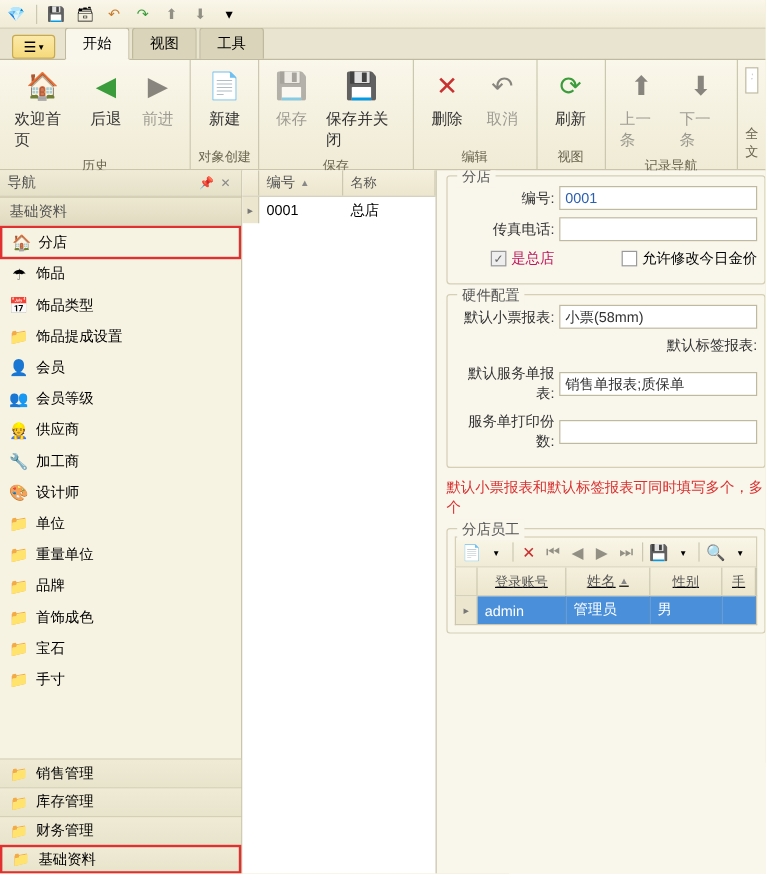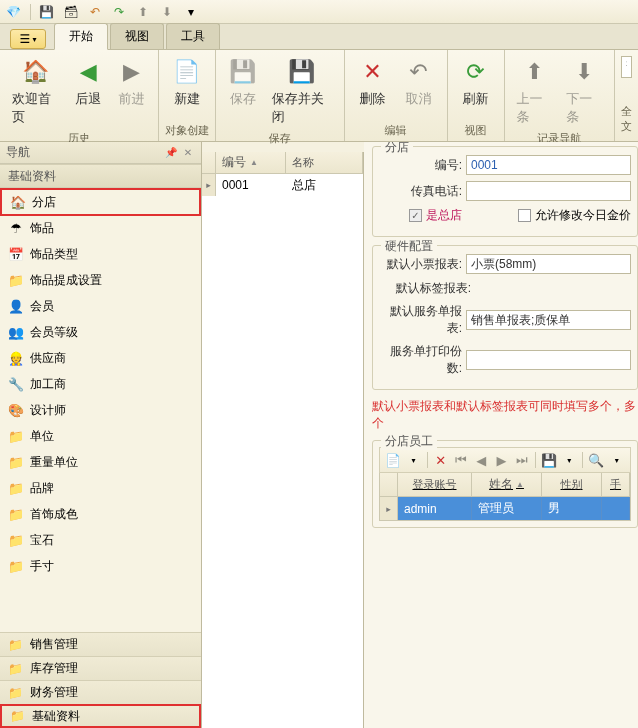--- a/index.html
+++ b/index.html
@@ -39,33 +39,33 @@
 .nav-section-header { height: 24px; background: linear-gradient(#ede8d0, #e0dbc0); border-top: 1px solid #d4cfb5; border-bottom: 1px solid #d4cfb5; display: flex; align-items: center; padding: 0 8px; font-size: 12px; color: #555; cursor: pointer; }
 .nav-items { flex: 1; overflow-y: auto; }
 .nav-item { height: 26px; display: flex; align-items: center; padding: 0 8px; gap: 6px; cursor: pointer; border-bottom: 1px solid transparent; }
 .nav-item .nicon { width: 16px; height: 16px; display: flex; align-items: center; justify-content: center; font-size: 13px; }
 .nav-item.highlighted { border: 2px solid #e03030; height: 28px; }
 .nav-bottom-item { height: 24px; display: flex; align-items: center; padding: 0 8px; gap: 6px; background: linear-gradient(#f0ebd5, #e8e3cb); border-top: 1px solid #d4cfb5; cursor: pointer; }
 .nav-bottom-item .nicon { width: 16px; height: 16px; display: flex; align-items: center; justify-content: center; font-size: 12px; }
 .nav-bottom-item.highlighted { border: 2px solid #e03030; }
 
 
-.mid-panel { width: 162px; background: #fff; border-right: 1px solid #bfba9e; margin-top: 10px; }
+.mid-panel { width: 162px; background: #fff; border-right: 1px solid #bfba9e; }
 .mid-header { display: flex; height: 22px; background: linear-gradient(#f5f0dd, #ece6ce); border-bottom: 1px solid #ccc8b0; }
 .mid-header .col { border-right: 1px solid #ccc8b0; display: flex; align-items: center; padding: 0 6px; font-size: 11px; color: #555; gap: 4px; }
 .mid-row { display: flex; height: 22px; }
 .mid-row .cell { display: flex; align-items: center; padding: 0 6px; font-size: 12px; }
 .mid-row.selected .cell:first-child { background: #4a8fd9; color: #fff; }
 .mid-row .rowhead { width: 14px; background: #ece6ce; border-right: 1px solid #ccc8b0; display: flex; align-items: center; justify-content: center; font-size: 9px; color: #777; }
 
 
 .detail-panel { flex: 1; background: #f9f6eb; padding: 4px 0 4px 8px; overflow: hidden; }
 .fieldset { border: 1px solid #d4cfb5; border-radius: 3px; margin-bottom: 8px; padding: 8px 6px 6px 6px; position: relative; background: #f9f6eb; }
 .fieldset-title { position: absolute; top: -8px; left: 8px; background: #f9f6eb; padding: 0 4px; font-size: 12px; color: #555; }
-.field-row { display: flex; align-items: center; margin-bottom: 6px; gap: 4px; }
+.field-row { display: flex; align-items: center; margin-bottom: 6px; gap: 4px; justify-content: flex-end; }
 .field-label { width: 92px; text-align: right; font-size: 12px; color: #333; }
 .field-input { flex: 1; height: 20px; border: 1px solid #bfba9e; background: #fff; padding: 0 4px; font-size: 12px; color: #2b5fb0; }
 .checkbox-row { display: flex; align-items: center; gap: 4px; }
 .checkbox-box { width: 13px; height: 13px; border: 1px solid #999; background: #eee; display: flex; align-items: center; justify-content: center; font-size: 10px; color: #666; }
 .red-note { color: #d93030; font-size: 12px; margin: 4px 0 8px 0; }
 
 
 .sub-toolbar { height: 26px; border: 1px solid #d4cfb5; background: linear-gradient(#faf6e8, #f0ebd5); display: flex; align-items: center; padding: 0 4px; gap: 2px; }
 .sub-toolbar .tbtn { width: 22px; height: 20px; display: flex; align-items: center; justify-content: center; border-radius: 2px; cursor: pointer; font-size: 13px; }
 .sub-toolbar .tsep { width: 1px; height: 16px; background: #ccc8b0; margin: 0 2px; }

